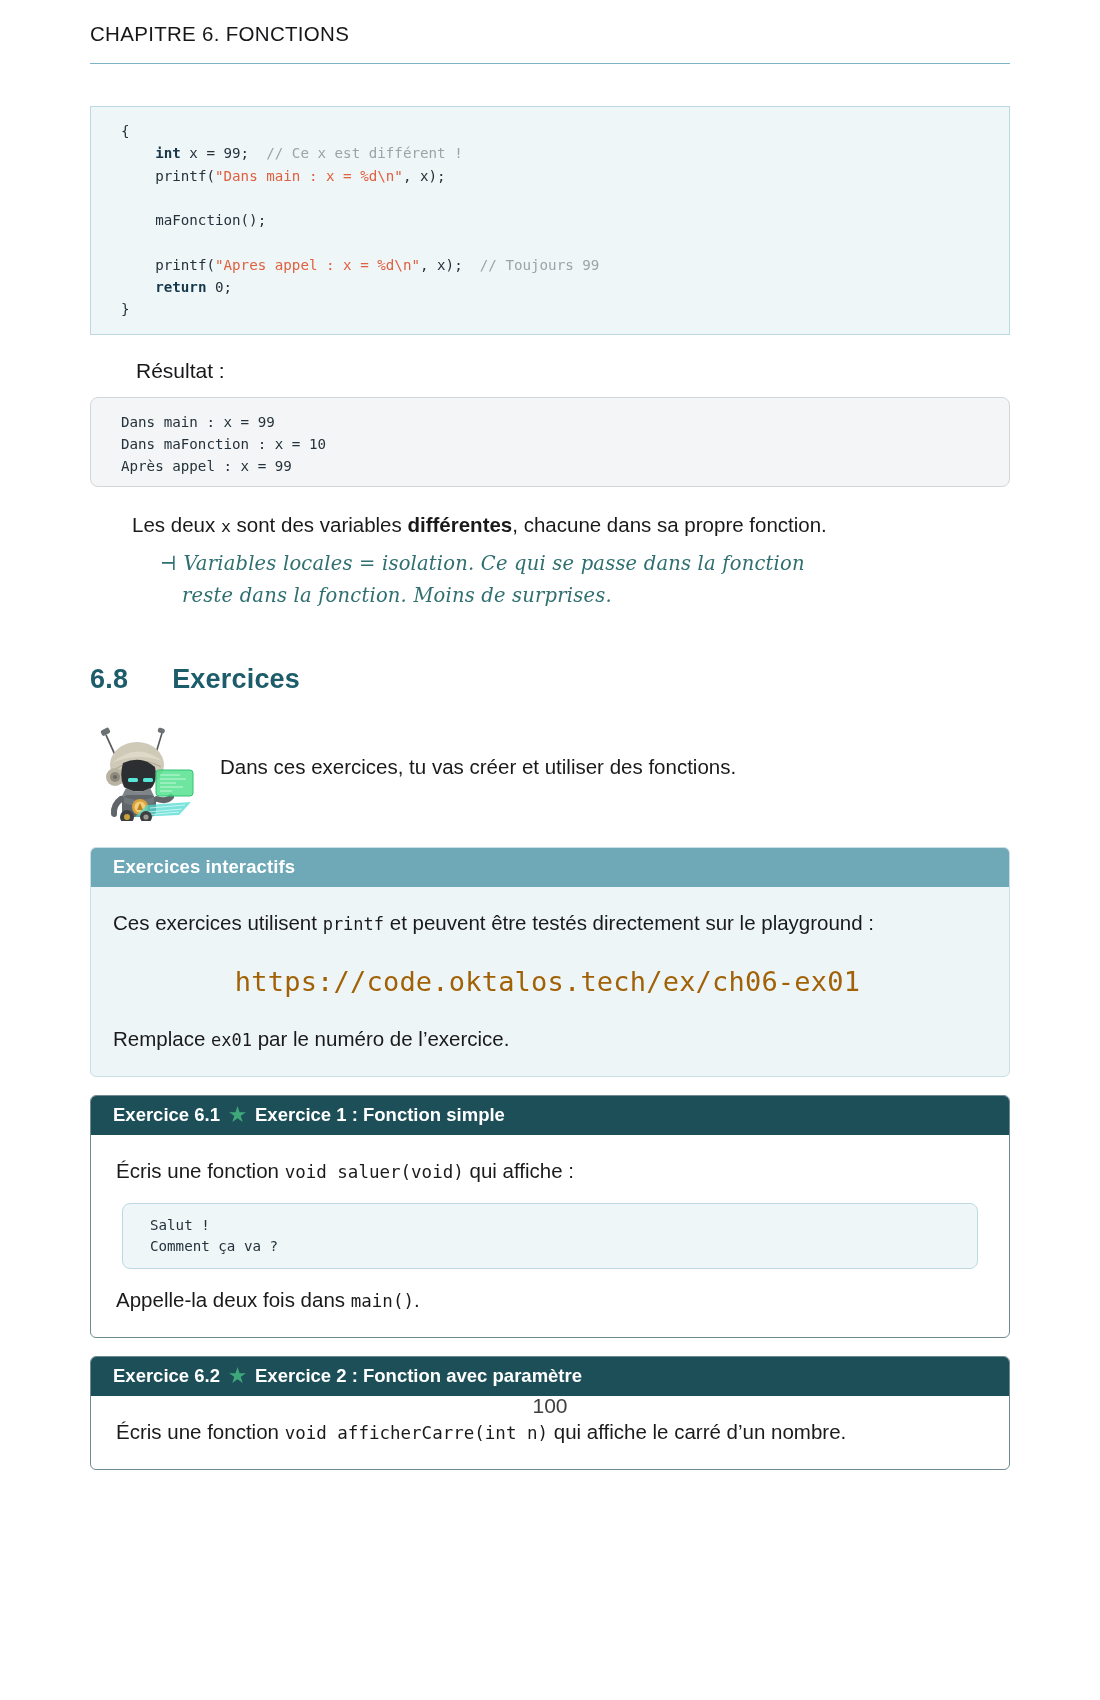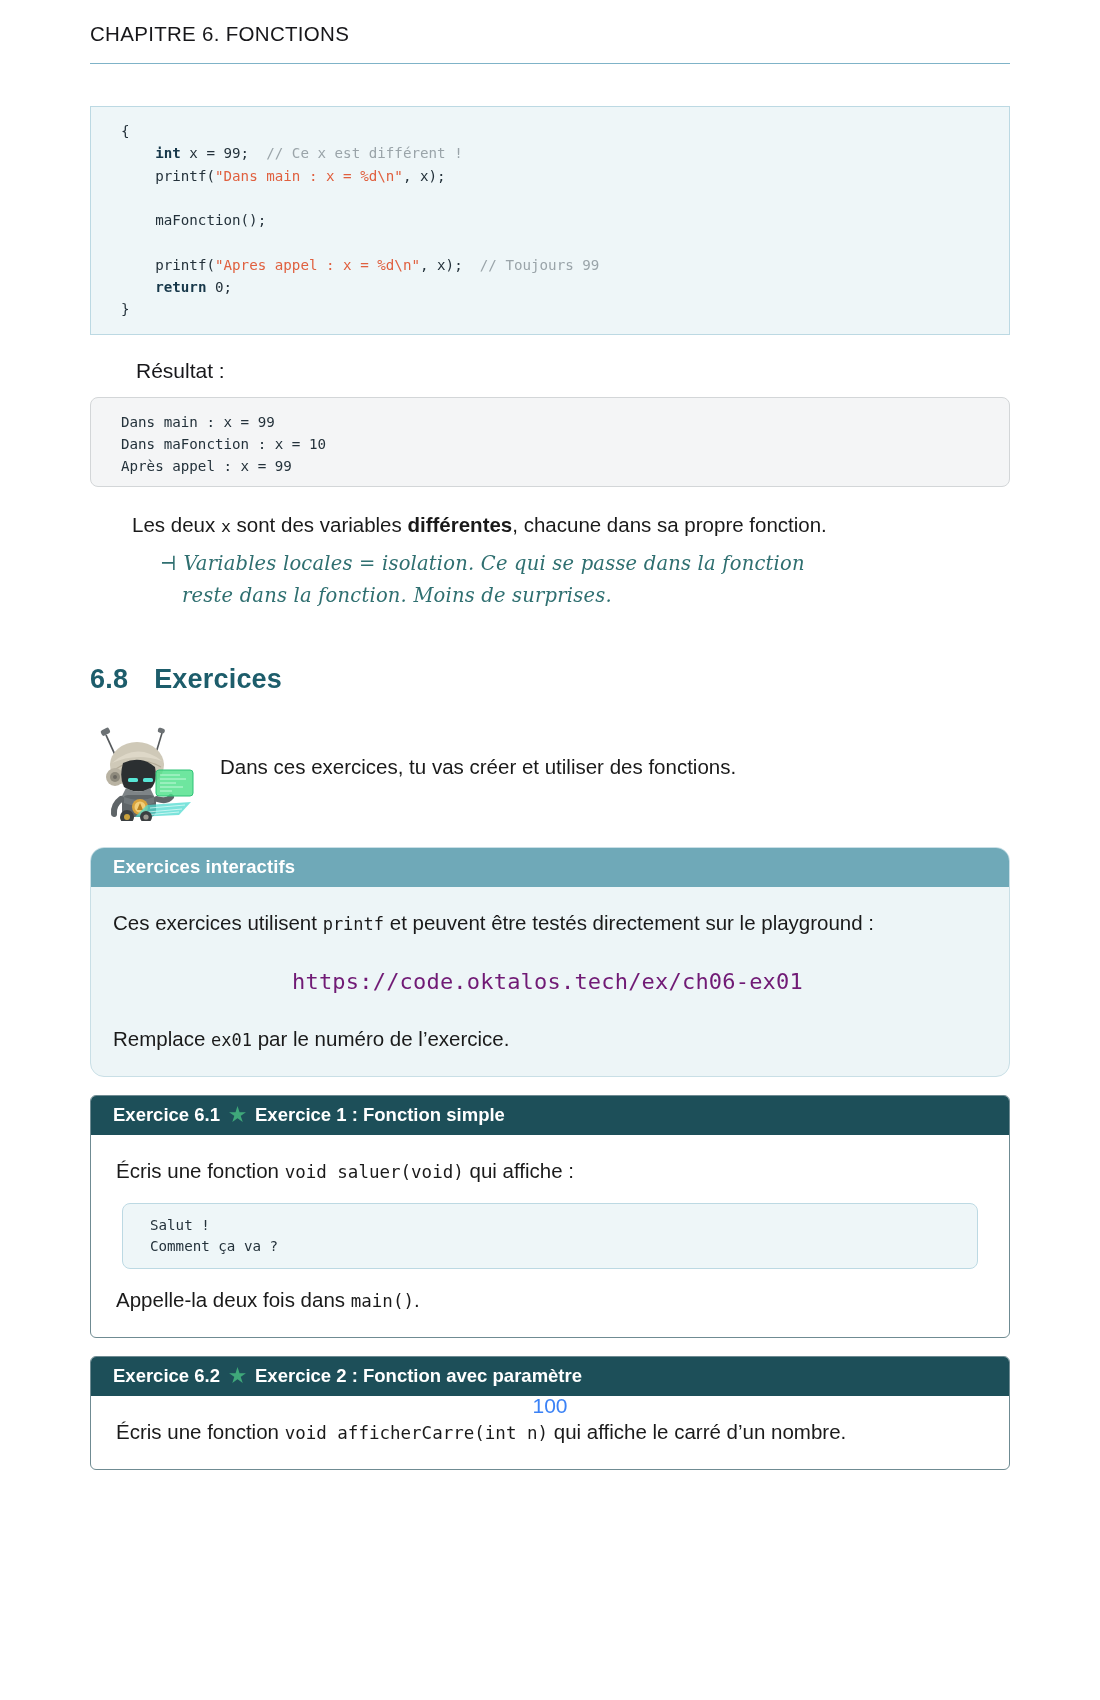--- a/index.html
+++ b/index.html
@@ -102,21 +102,21 @@
   .handnote .plus { font-style: normal; }
 
   
   h2.section {
     margin: 52px 0 0 0;
     font-size: 27px;
     font-weight: bold;
     color: #1d5d6b;
     letter-spacing: 0.2px;
   }
-  h2.section .num { margin-right: 26px; }
+  h2.section .num { margin-right: 44px; }
 
   
   .introrow {
     display: flex;
     align-items: center;
     margin-top: 18px;
     min-height: 108px;
   }
   .robot {
     width: 108px;
@@ -127,21 +127,21 @@
   .introtext {
     font-size: 20.5px;
     color: #1a1a1a;
     margin-left: 22px;
   }
 
   
   .tipbox {
     margin-top: 26px;
     border: 1px solid #c9dfe6;
-    border-radius: 14px;
+    border-radius: 6px;
     overflow: hidden;
     background: #edf5f7;
   }
   .tipbox-head {
     background: #6fa9b8;
     color: #ffffff;
     font-size: 18.5px;
     font-weight: bold;
     padding: 8px 22px 9px 22px;
     letter-spacing: 0.1px;
@@ -150,22 +150,22 @@
     padding: 20px 27px 20px 22px;
     font-size: 20.5px;
     line-height: 31px;
     color: #1a1a1a;
   }
   .tipbox-body .mono-inline { font-size: 17px; }
   .tipurl {
     text-align: center;
     margin: 26px 0 26px 0;
     font-family: "DejaVu Sans Mono", monospace;
-    font-size: 22px;
-    color: #701a75;
+    font-size: 27px;
+    color: #a16207;
     letter-spacing: 0.2px;
   }
   .tipbox-body p { margin: 0; }
 
   
   .exbox {
     margin-top: 18px;
     border: 1px solid #6f8b92;
     border-radius: 6px;
     overflow: hidden;
@@ -201,21 +201,21 @@
   .exbox-body .after { margin-top: 4px; }
 
   
   .pagenum {
     position: absolute;
     left: 0;
     right: 0;
     bottom: 78px;
     text-align: center;
     font-size: 21px;
-    color: #3b82f6;
+    color: #404040;
   }
 </style>
 </head>
 <body>
 
 <div class="page">
 
   <div class="runhead">CHAPITRE 6.  FONCTIONS</div>
   <div class="runhead-rule"></div>
 

